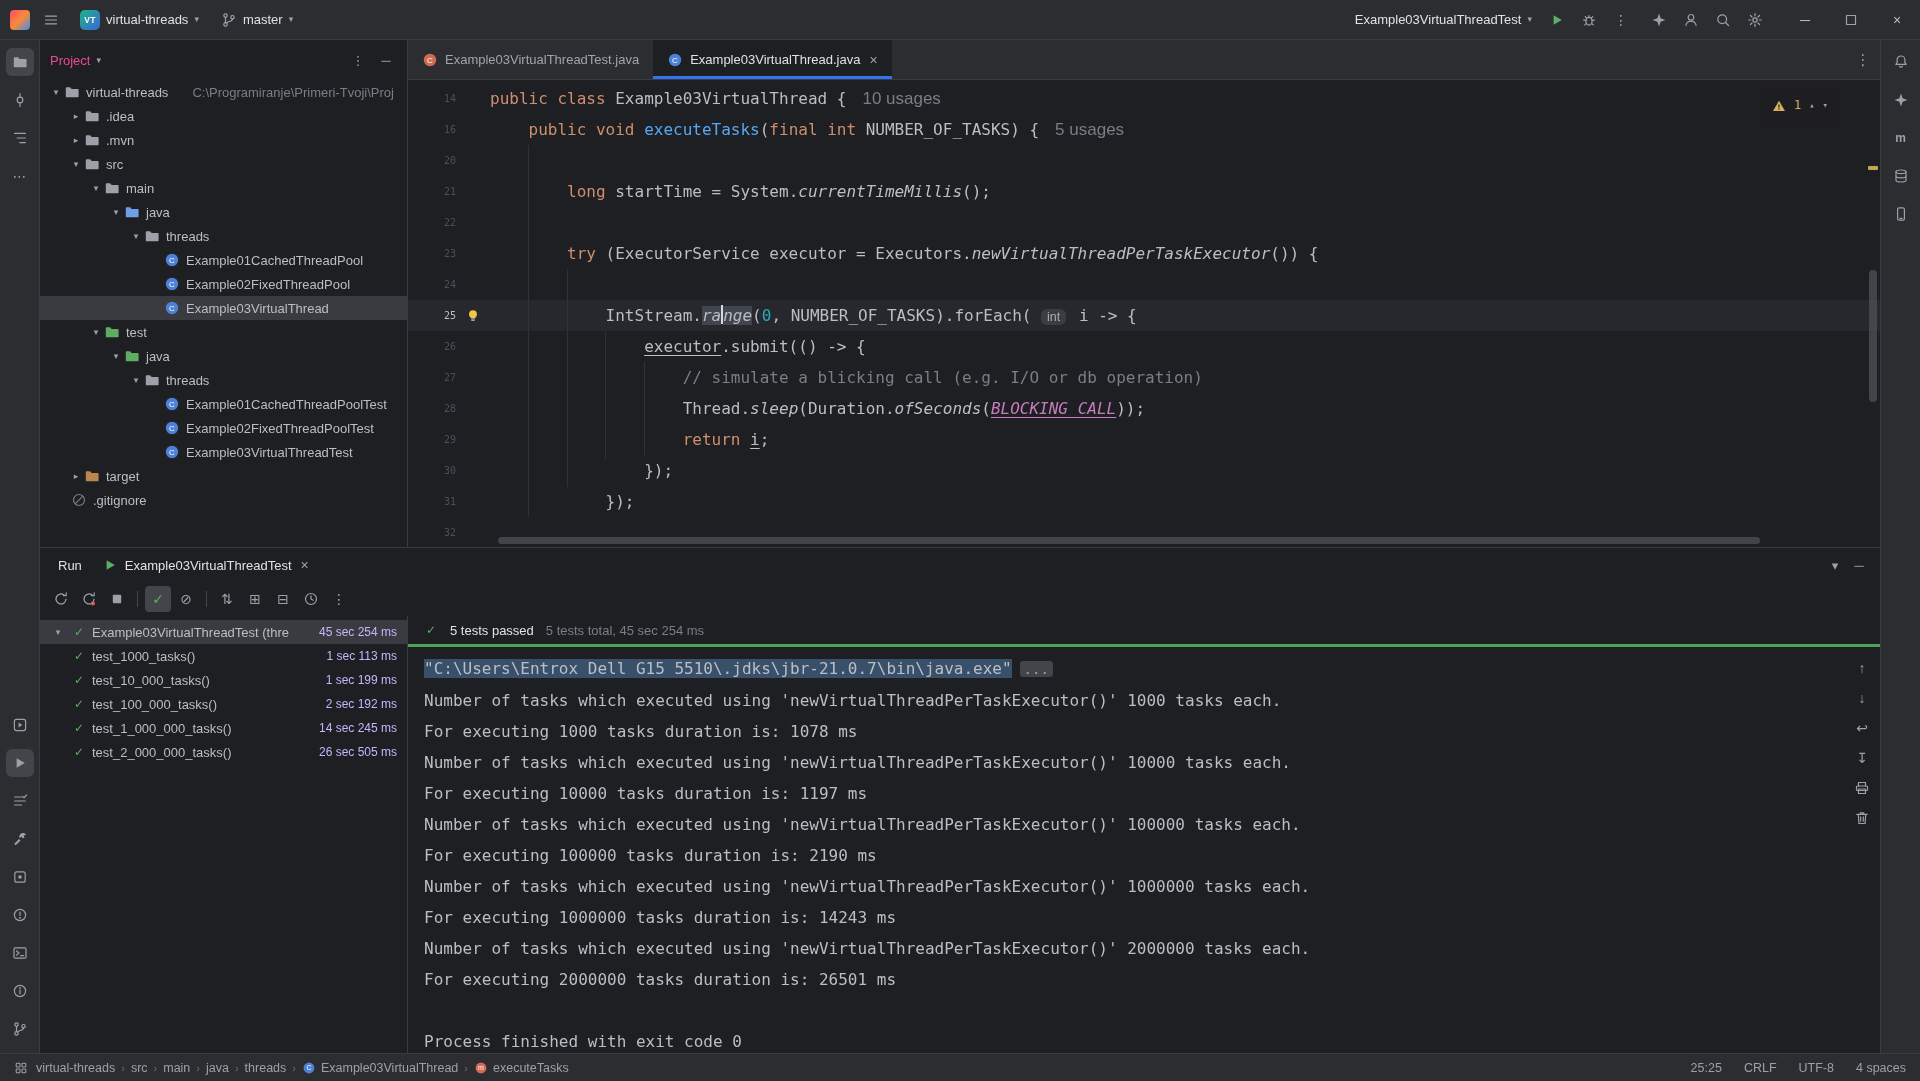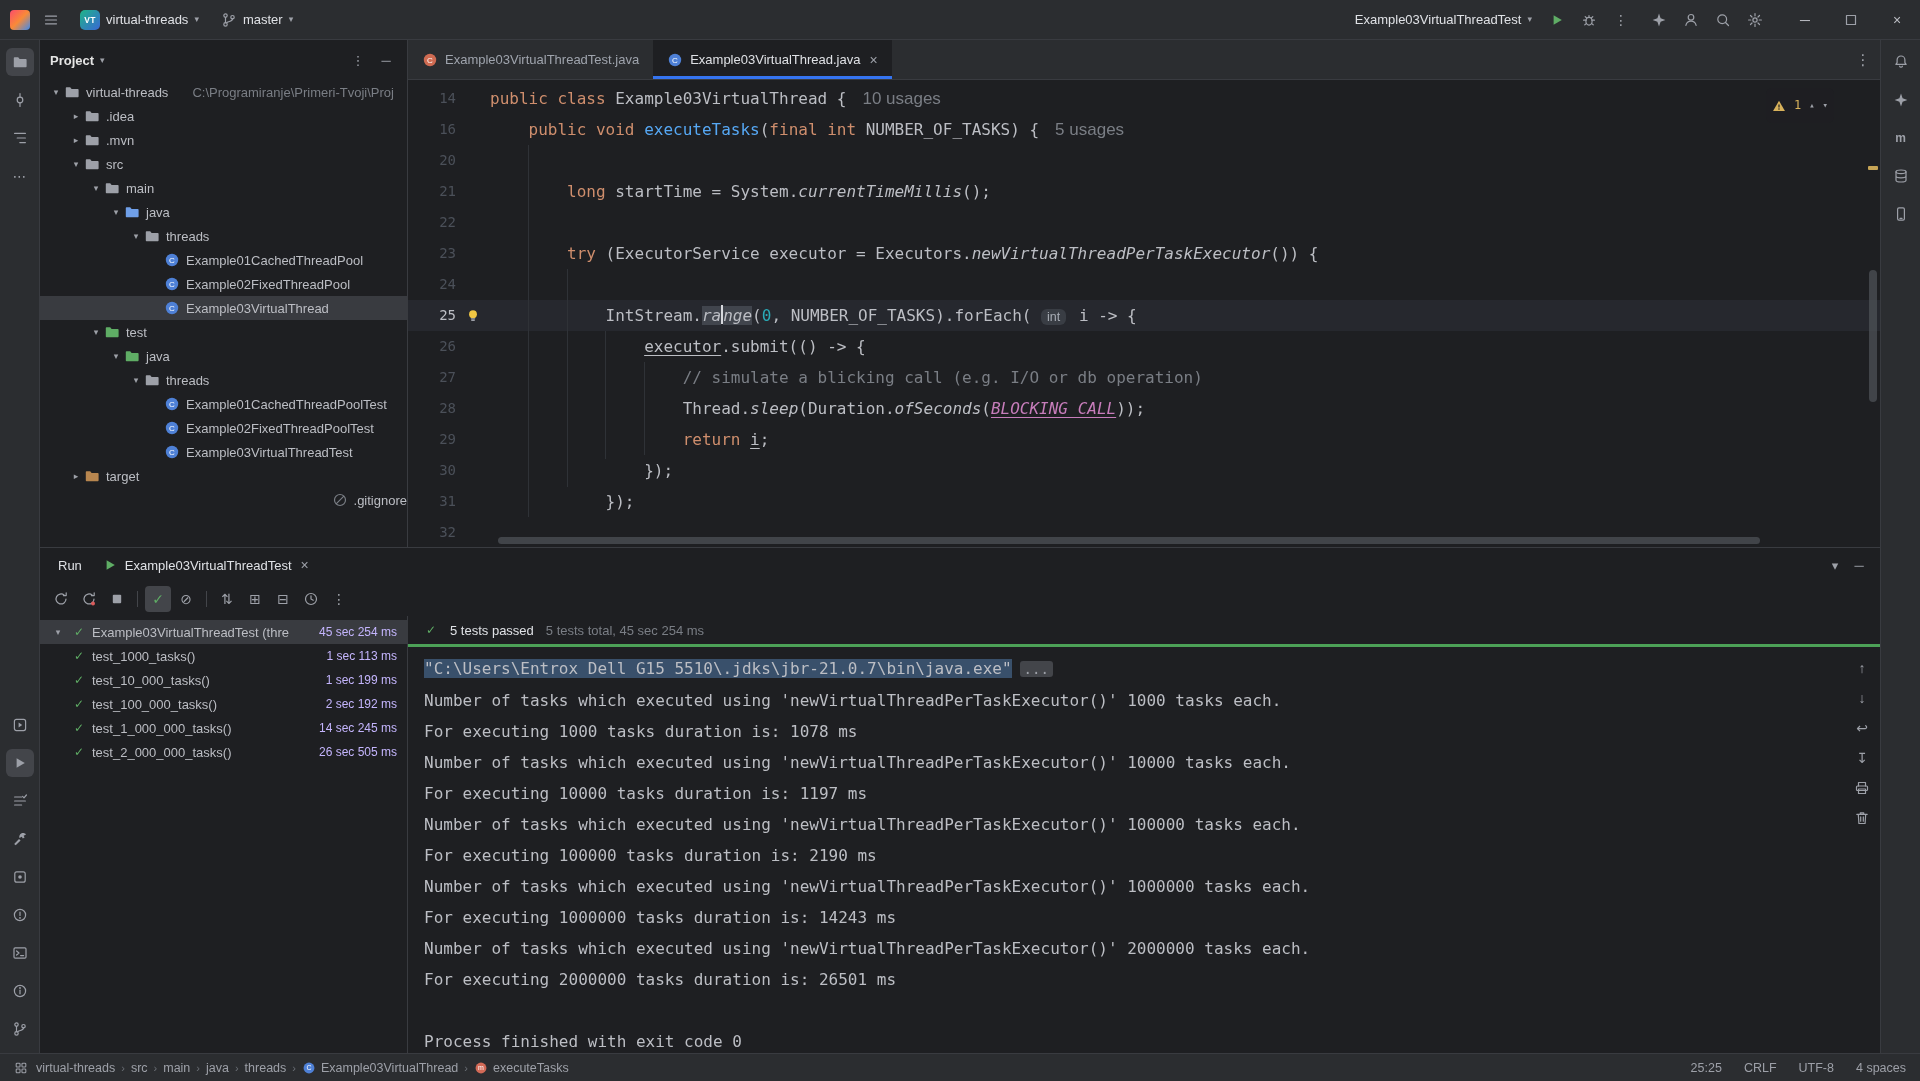--- a/index.html
+++ b/index.html
@@ -32,21 +32,21 @@
   .stripe-group{display:flex;flex-direction:column;gap:10px;align-items:center}
   .stripe-spacer{flex:1}
   .stripe-btn{width:28px;height:28px;border-radius:6px;display:flex;align-items:center;justify-content:center;background:none;border:none;color:#9da0a8}
   .stripe-btn.active{background:#43454a;color:#dfe1e5}
   .center-col{flex:1;display:flex;flex-direction:column;min-width:0}
   .top-row{height:507px;flex:none;display:flex;min-height:0}
 
   
   .project-panel{width:368px;flex:none;border-right:1px solid #393b40;display:flex;flex-direction:column;overflow:hidden}
   .panel-header{height:40px;flex:none;display:flex;align-items:center;gap:6px;padding:0 10px}
-  .panel-title{color:#e5e5e5;font-weight:700}
+  .panel-title{color:#ec4899;font-weight:400}
   .ph-spacer{flex:1}
   .ph-btn{width:22px;height:22px;color:#9da0a8;background:none;border:none;font-size:13px;display:flex;align-items:center;justify-content:center;border-radius:4px}
   .tree{flex:1;overflow:hidden}
   .tree-row{height:24px;display:flex;align-items:center;white-space:nowrap;overflow:hidden;color:#bcbec4}
   .tree-row.selected{background:#393b40}
   .tree-chevron{width:16px;flex:none;text-align:center;color:#9da0a8;font-size:9px}
   .tree-label{margin-left:6px}
   .tree-suffix{margin-left:24px;color:#7a7e85;overflow:hidden}
 
   
@@ -56,21 +56,21 @@
   .tab{display:flex;align-items:center;gap:7px;padding:0 14px;font-size:13px;color:#9fa4ad;position:relative}
   .tab.active{color:#dfe1e5;background:#1e1f22;box-shadow:inset 0 -3px 0 0 #3574f0}
   .tab-close{color:#9da0a8;font-size:14px;margin-left:2px}
   .tab-kebab{margin-left:auto;width:34px;display:flex;align-items:center;justify-content:center;color:#9da0a8;background:none;border:none;font-size:15px}
   .code-wrap{flex:1;position:relative;overflow:hidden;padding-top:3px;
     font-family:"DejaVu Sans Mono","Liberation Mono",monospace;font-size:16px;line-height:31px}
   #guides{position:absolute;inset:0;pointer-events:none}
   .guide{position:absolute;width:1px;background:#2f3237}
   .code-line{display:flex;height:31px}
   .caret-line{background:#26282e}
-  .lnum{width:48px;flex:none;text-align:right;color:#4b5059;font-size:14px;user-select:none}
+  .lnum{width:48px;flex:none;text-align:right;color:#4b5059;font-size:10px;user-select:none}
   .caret-line .lnum{color:#bcbec4}
   .gut{width:34px;flex:none;display:flex;align-items:center;justify-content:center}
   .code-text{white-space:pre;color:#bcbec4}
   .tok.kw{color:#cf8e6d}
   .tok.mth{color:#56a8f5}
   .tok.static{font-style:italic}
   .tok.num{color:#2aacb8}
   .tok.const{color:#c77dbb;font-style:italic}
   .tok.cmt{color:#7a7e85}
   .tok.und{text-decoration:underline;text-underline-offset:3px}
@@ -510,21 +510,21 @@
               </div>
               <div class="tree-row" style="padding-left: 28px;">
                 <span class="tree-chevron">▸</span>
                 <span class="icn" style="color: rgb(184, 134, 79);">
                   <svg width="16" height="16" viewBox="0 0 16 16" xmlns="http://www.w3.org/2000/svg">
                     <path d="M1.8 4.2c0-.6.4-1 1-1h3.4l1.4 1.7h6c.6 0 1 .4 1 1v6.4c0 .6-.4 1-1 1H2.8c-.6 0-1-.4-1-1z" fill="currentColor"></path>
                   </svg>
                 </span>
                 <span class="tree-label">target</span>
               </div>
-              <div class="tree-row" style="padding-left: 29px; justify-content: flex-end;">
+              <div class="tree-row" style="padding-left: 15px;">
                 <span class="tree-chevron"></span>
                 <span class="icn" style="color: rgb(122, 126, 133);">
                   <svg width="16" height="16" viewBox="0 0 16 16" xmlns="http://www.w3.org/2000/svg">
                     <circle cx="8" cy="8" r="5.5" stroke="currentColor" stroke-width="1.2" fill="none" stroke-linecap="round" stroke-linejoin="round"></circle>
                     <path d="M4.4 11.6 11.6 4.4" stroke="currentColor" stroke-width="1.2" fill="none" stroke-linecap="round" stroke-linejoin="round"></path>
                   </svg>
                 </span>
                 <span class="tree-label">.gitignore</span>
               </div>
             </div>

